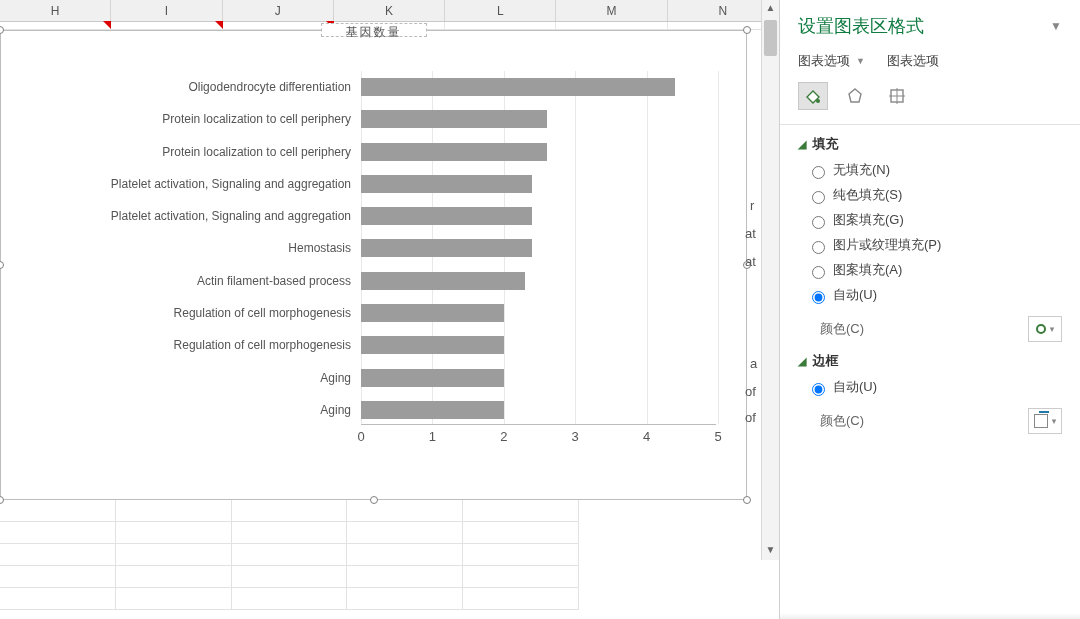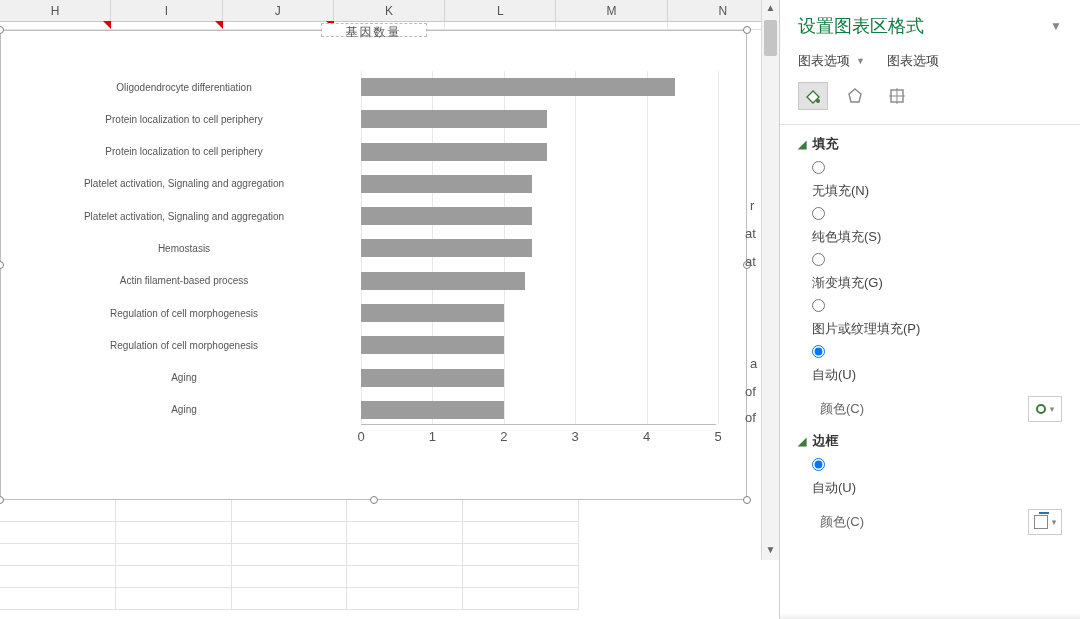--- a/index.html
+++ b/index.html
@@ -77,22 +77,22 @@
     color:#555; background:#fff; letter-spacing:2px;
   }
 
   .plot {
     position:absolute; top:40px; left:10px; right:20px; bottom:50px;
   }
   .bar-row {
     position:absolute; left:0; right:0; display:flex; align-items:center;
   }
   .bar-row .lab {
-    position:absolute; right: calc(100% - 346px); width:340px; text-align:center;
-    font-size:10px; color:#555; padding-right:6px;
+    position:absolute; right: calc(100% - 346px); width:340px; text-align:right;
+    font-size:12px; color:#555; padding-right:6px;
   }
   .bar-row .bar {
     position:absolute; left:350px; height:18px; background:#9c9c9c;
   }
 
   .xaxis {
     position:absolute; left:350px; right:10px; bottom:0; height:25px;
     border-top:1px solid #bcbcbc;
   }
   .xaxis .tick {
@@ -110,21 +110,21 @@
   .icon-row { display:flex; gap:12px; margin:6px 0 14px 0; }
   .tool-ico {
     width:30px; height:28px; display:flex; align-items:center; justify-content:center;
     border:1px solid transparent; cursor:pointer;
   }
   .tool-ico.active { background:#e2e2e2; border-color:#c8c8c8; }
   .section-hdr { display:flex; align-items:center; gap:6px; font-weight:bold;
     color:#333; margin:10px 0 8px 0; font-size:13px;}
   .section-hdr .caret { color:#3a7b3a; font-size:11px;}
   .radio-list { margin-left:14px; }
-  .radio-item { display:flex; align-items:flex-start; gap:8px; margin:7px 0; font-size:13px; color:#444;flex-direction:column;}
+  .radio-item { display:flex; align-items:flex-end; gap:8px; margin:7px 0; font-size:13px; color:#444;}
   .radio-item input { margin:0; }
   .color-row { display:flex; align-items:center; justify-content:space-between;
     margin:12px 0 6px 22px; font-size:13px; color:#666;}
   .color-swatch {
     width:34px; height:26px; border:1px solid #ccc; display:flex;
     align-items:center; justify-content:center; gap:2px; cursor:pointer;
     background:#fff;
   }
   .swatch-fill { display:inline-block; width:14px; height:14px; background:#fff;
     border:1px solid #888; position:relative;}
@@ -339,25 +339,29 @@
       <label class="radio-item">
           <input type="radio" name="fill" style="">
           <span><span>无填充(N)</span></span>
         </label>
       <label class="radio-item">
           <input type="radio" name="fill" style="">
           <span><span>纯色填充(S)</span></span>
         </label>
       <label class="radio-item">
           <input type="radio" name="fill" style="">
-          <span><span>渐变填充(G)</span></span>
+          <span><span>图案填充(G)</span></span>
         </label>
       <label class="radio-item">
           <input type="radio" name="fill" style="">
           <span><span>图片或纹理填充(P)</span></span>
+        </label>
+      <label class="radio-item">
+          <input type="radio" name="fill" style="">
+          <span><span>图案填充(A)</span></span>
         </label>
       <label class="radio-item">
           <input type="radio" name="fill" checked="" style="">
           <span><span>自动(U)</span></span>
         </label>
     </div>
     <div class="color-row">
       <span>颜色(C)</span>
       <div class="color-swatch">
         <span class="swatch-green-dot"></span>

